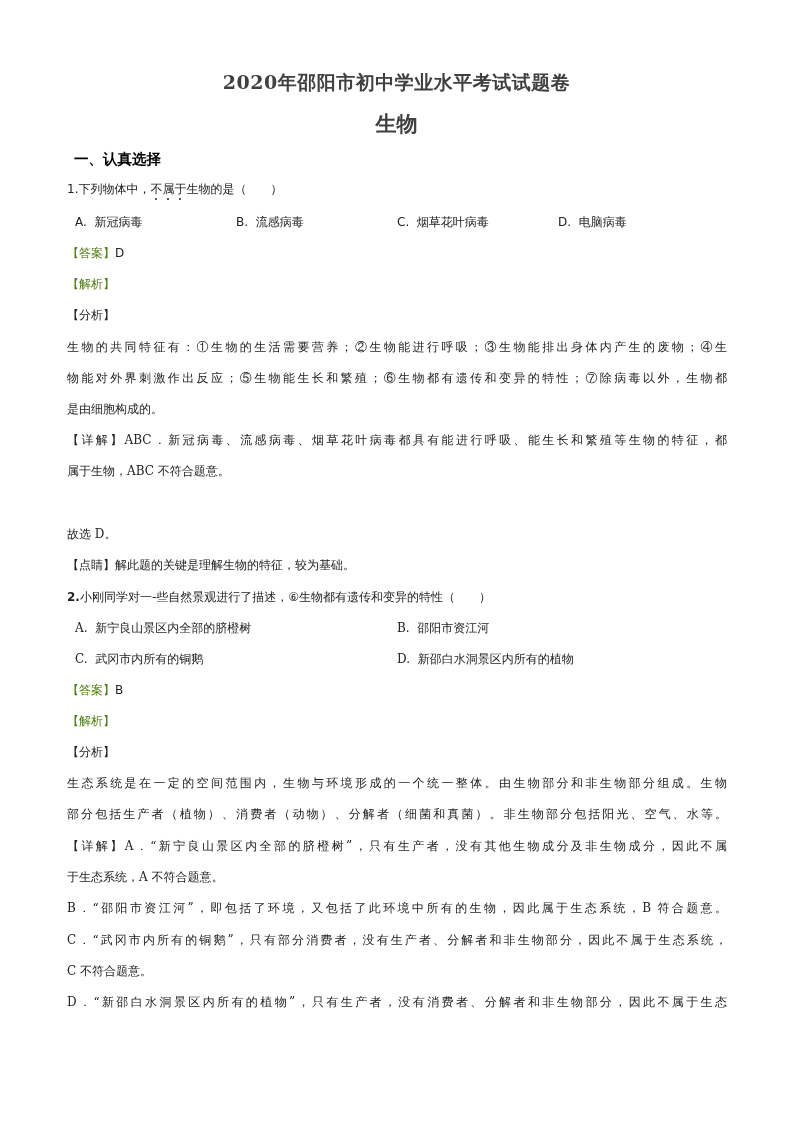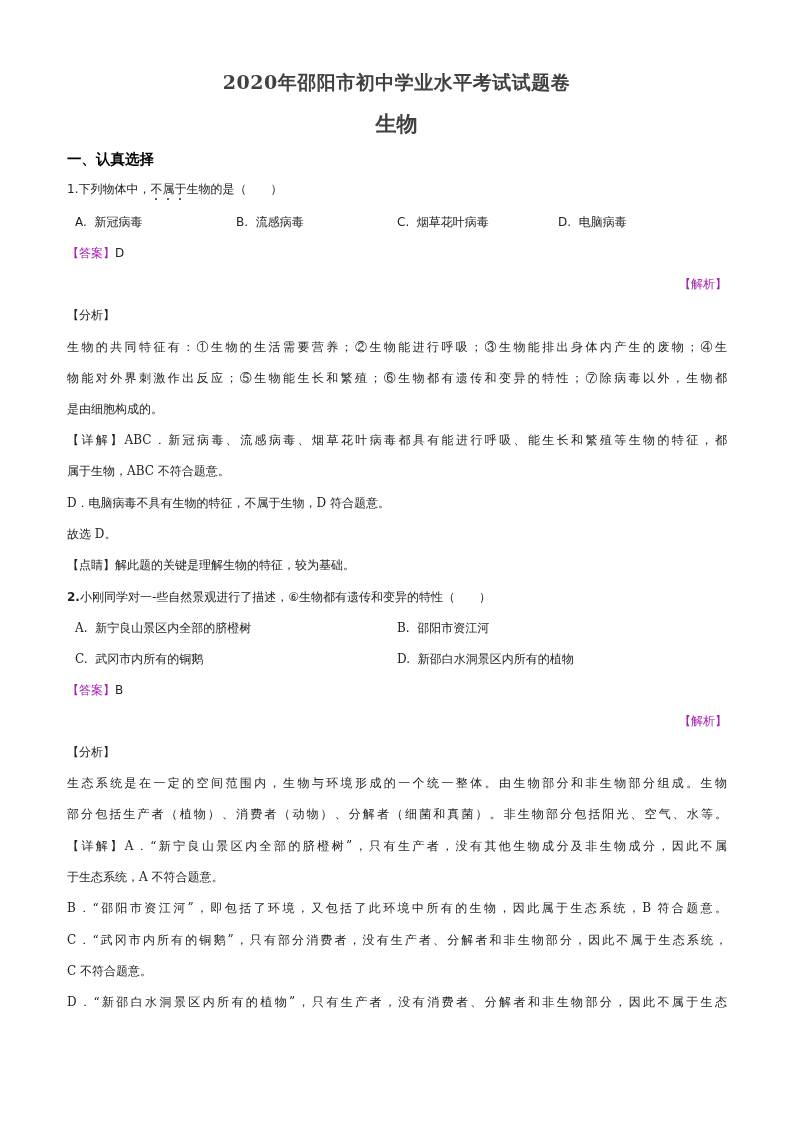--- a/index.html
+++ b/index.html
@@ -14,22 +14,22 @@
       font-family: "DejaVu Serif", serif; font-weight: bold; color: #404040;
     }
     .t1 { top: 70px; font-size: 19px; letter-spacing: 0.5px; }
     .t2 { top: 110px; font-size: 21px; }
     .line {
       position: absolute; left: 67px; width: 660px;
       font-size: 12px; line-height: 16px; white-space: nowrap;
       font-family: "DejaVu Sans", sans-serif; color: #222;
     }
     .serif { font-family: "DejaVu Serif", serif; }
-    .section { font-weight: bold; font-size: 14.5px; color: #000; }
-    .blue { color: #a21caf; text-align: right; }
+    .section { font-weight: bold; font-size: 14.5px; color: #000; margin-left: 7px; }
+    .blue { color: #4d7c0f; }
     .just { text-align: justify; text-align-last: justify; }
     .opt { position: absolute; white-space: nowrap; }
     .dot { position: relative; }
     .dot::after {
       content: ""; position: absolute; left: 50%; bottom: -4px;
       width: 2px; height: 2px; background: #222; border-radius: 50%;
       transform: translateX(-50%);
     }
   </style>
 </head>
@@ -60,21 +60,20 @@
   <div class="line" style="top:307px;">【分析】</div>
 
   <div class="line serif just" style="top:339px;">生物的共同特征有：①生物的生活需要营养；②生物能进行呼吸；③生物能排出身体内产生的废物；④生</div>
   <div class="line serif just" style="top:370px;">物能对外界刺激作出反应；⑤生物能生长和繁殖；⑥生物都有遗传和变异的特性；⑦除病毒以外，生物都</div>
   <div class="line serif" style="top:401px;">是由细胞构成的。</div>
 
   <div class="line serif just" style="top:432px;">
     <span>【详解】</span><span>ABC．新冠病毒、流感病毒、烟草花叶病毒都具有能进行呼吸、能生长和繁殖等生物的特征，都</span>
   </div>
   <div class="line serif" style="top:463px;">属于生物，ABC 不符合题意。</div>
-  <div class="line serif" style="top:495px;">D．电脑病毒不具有生物的特征，不属于生物，D 符合题意。</div>
   <div class="line serif" style="top:526px;">故选 D。</div>
   <div class="line serif" style="top:557px;">
     <span>【点睛】</span><span>解此题的关键是理解生物的特征，较为基础。</span>
   </div>
 
   <div class="line" style="top:589px;">
     <span style="font-weight:bold;">2.</span><span>小刚同学对一-些自然景观进行了描述，⑥生物都有遗传和变异的特性（　　）</span>
   </div>
 
   <div class="line serif" style="top:620px; height:16px;">

